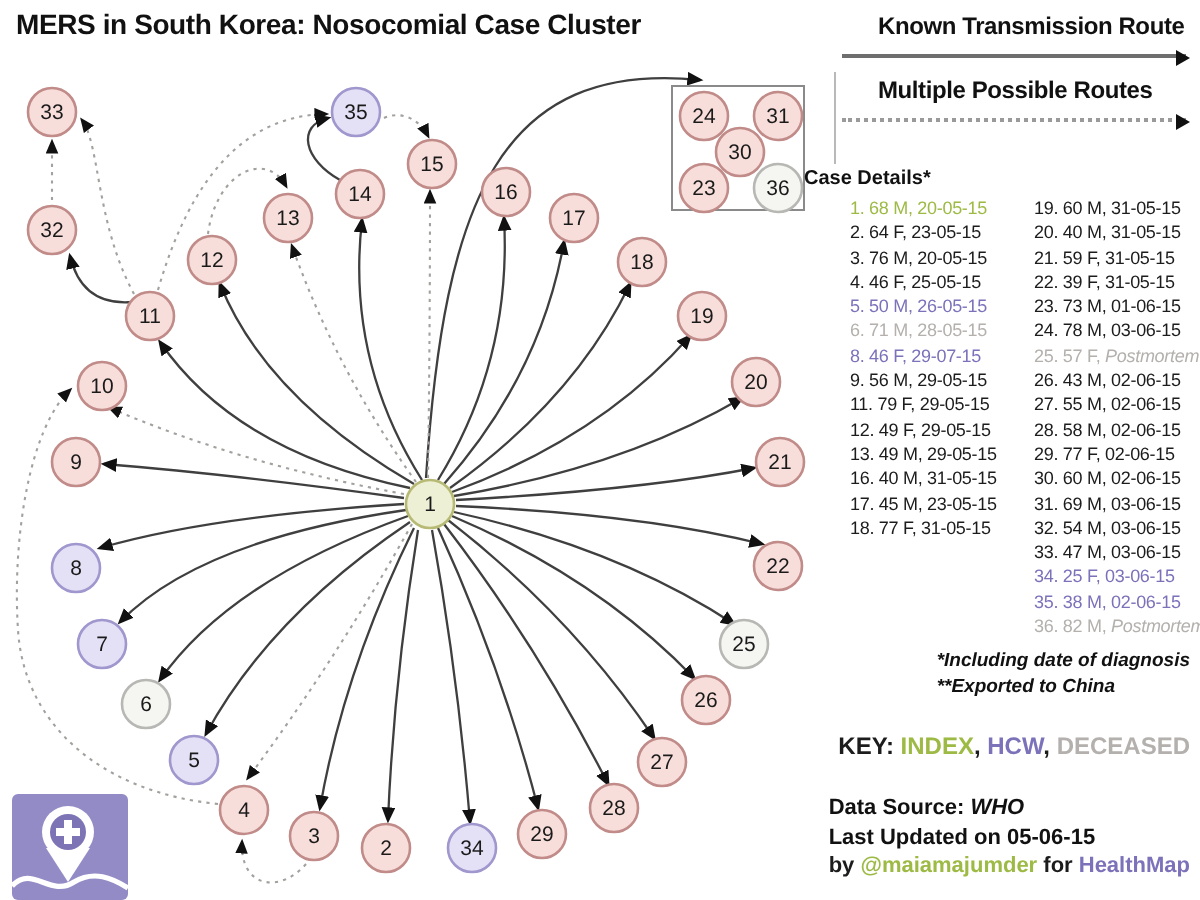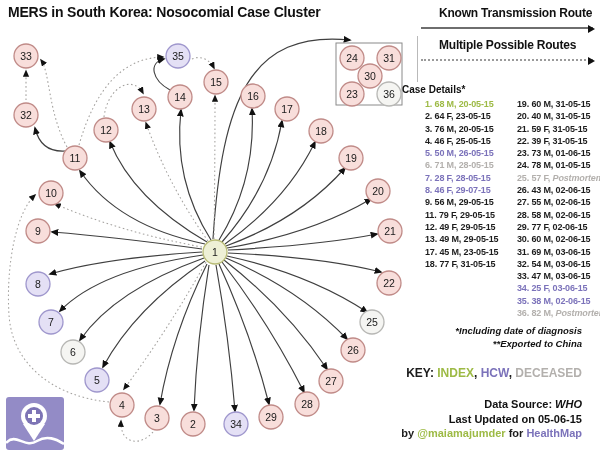--- a/index.html
+++ b/index.html
@@ -13,28 +13,28 @@
   .node-label{font-size:10.5px;fill:#1a1a1a;text-anchor:middle;}
   .leg-label{position:absolute;left:427px;font-size:12px;font-weight:bold;letter-spacing:-.2px;white-space:nowrap;padding-left:12px;}
   .leg-line{position:absolute;left:421px;width:172px;height:0;}
   .leg-line .arr{position:absolute;right:-2px;top:-4px;width:0;height:0;
       border-left:7px solid #111;border-top:4px solid transparent;border-bottom:4px solid transparent;}
   .solid-line{border-top:2px solid #6e6e6e;}
   .dot-line{border-top:2px dotted #9a9a9a;}
   .divider{position:absolute;left:417px;top:36px;width:1px;height:46px;background:#b9b9b9;}
   .case-hdr{position:absolute;left:402px;top:84px;font-size:10px;font-weight:bold;}
   .case-col{position:absolute;top:98px;margin:0;padding:0;list-style:none;
-      font-size:9px;font-weight:bold;letter-spacing:-.15px;line-height:12.3px;white-space:nowrap;}
+      font-size:9px;font-weight:normal;letter-spacing:-.15px;line-height:12.3px;white-space:nowrap;}
   #case-col-left{left:425px;width:90px;}
   #case-col-right{left:517px;width:82px;}
   .c-norm{color:#1c1c1c;}
   .c-index{color:var(--c-index);}
   .c-hcw{color:var(--c-hcw);}
   .c-dead{color:var(--c-dead);}
-  .rright{position:absolute;right:18px;text-align:right;font-weight:bold;white-space:nowrap;}
+  .rright{position:absolute;right:5px;font-weight:bold;white-space:nowrap;}
   .footnotes{top:325px;font-size:9.5px;font-style:italic;line-height:12.5px;}
   .keyline{top:366px;font-size:12px;}
   .credits{top:397px;font-size:11px;line-height:14.5px;}
   .credits i{font-weight:bold;}
   #hm-logo{position:absolute;left:6px;top:397px;}
 </style>
 </head>
 <body>
 
 <svg id="net" width="600" height="450" viewBox="0 0 600 450">
@@ -249,36 +249,36 @@
 <div class="divider"></div>
 
 <div class="case-hdr">Case Details*</div>
 <ul class="case-col" id="case-col-left">
     <li class="c-index">1. 68 M, 20-05-15</li>
     <li class="c-norm">2. 64 F, 23-05-15</li>
     <li class="c-norm">3. 76 M, 20-05-15</li>
     <li class="c-norm">4. 46 F, 25-05-15</li>
     <li class="c-hcw">5. 50 M, 26-05-15</li>
     <li class="c-dead">6. 71 M, 28-05-15</li>
-    <li class="c-hcw">7. 28 F, 28-05-15</li>
     <li class="c-hcw">8. 46 F, 29-07-15</li>
     <li class="c-norm">9. 56 M, 29-05-15</li>
     <li class="c-norm">11. 79 F, 29-05-15</li>
     <li class="c-norm">12. 49 F, 29-05-15</li>
     <li class="c-norm">13. 49 M, 29-05-15</li>
+    <li class="c-norm">16. 40 M, 31-05-15</li>
     <li class="c-norm">17. 45 M, 23-05-15</li>
     <li class="c-norm">18. 77 F, 31-05-15</li>
   </ul>
 <ul class="case-col" id="case-col-right">
     <li class="c-norm">19. 60 M, 31-05-15</li>
     <li class="c-norm">20. 40 M, 31-05-15</li>
     <li class="c-norm">21. 59 F, 31-05-15</li>
     <li class="c-norm">22. 39 F, 31-05-15</li>
     <li class="c-norm">23. 73 M, 01-06-15</li>
-    <li class="c-norm">24. 78 M, 01-05-15</li>
+    <li class="c-norm">24. 78 M, 03-06-15</li>
     <li class="c-dead">25. 57 F, <i>Postmortem</i></li>
     <li class="c-norm">26. 43 M, 02-06-15</li>
     <li class="c-norm">27. 55 M, 02-06-15</li>
     <li class="c-norm">28. 58 M, 02-06-15</li>
     <li class="c-norm">29. 77 F, 02-06-15</li>
     <li class="c-norm">30. 60 M, 02-06-15</li>
     <li class="c-norm">31. 69 M, 03-06-15</li>
     <li class="c-norm">32. 54 M, 03-06-15</li>
     <li class="c-norm">33. 47 M, 03-06-15</li>
     <li class="c-hcw">34. 25 F, 03-06-15</li>

